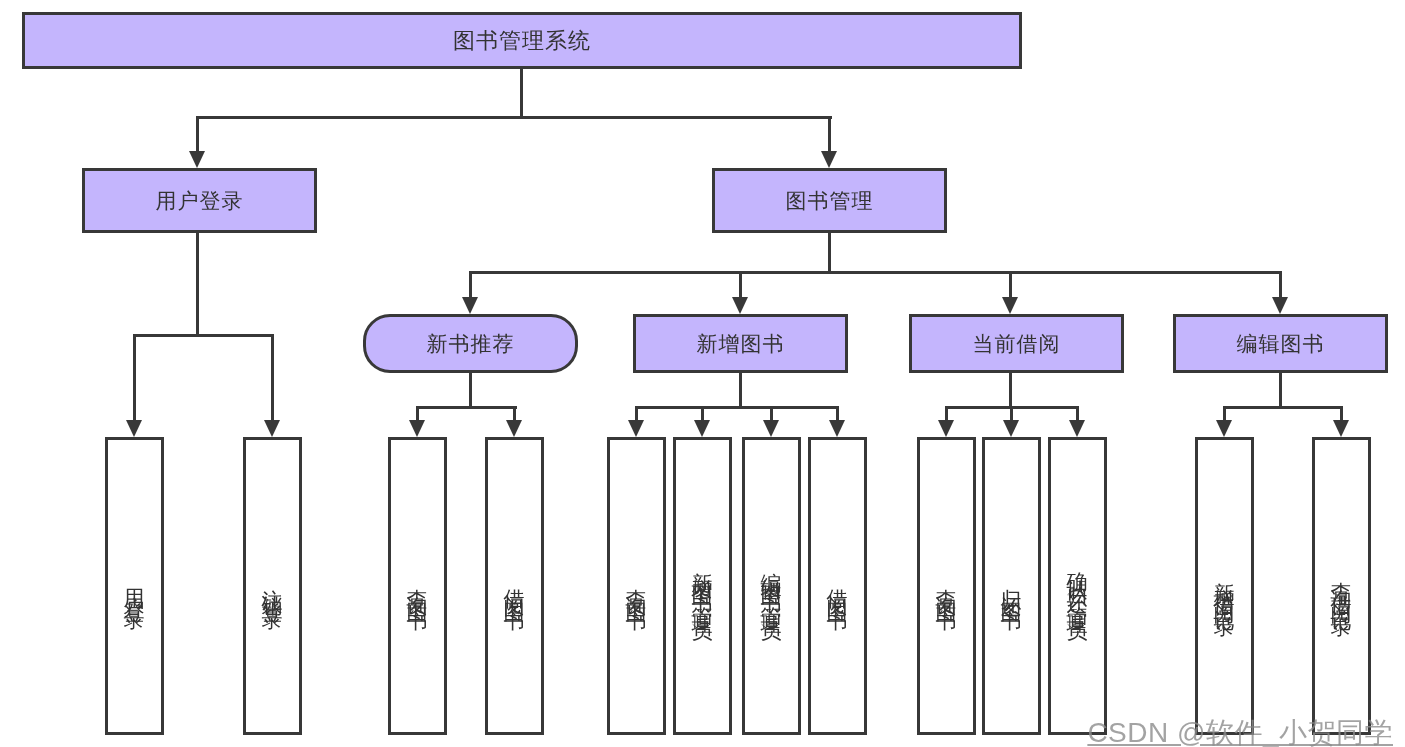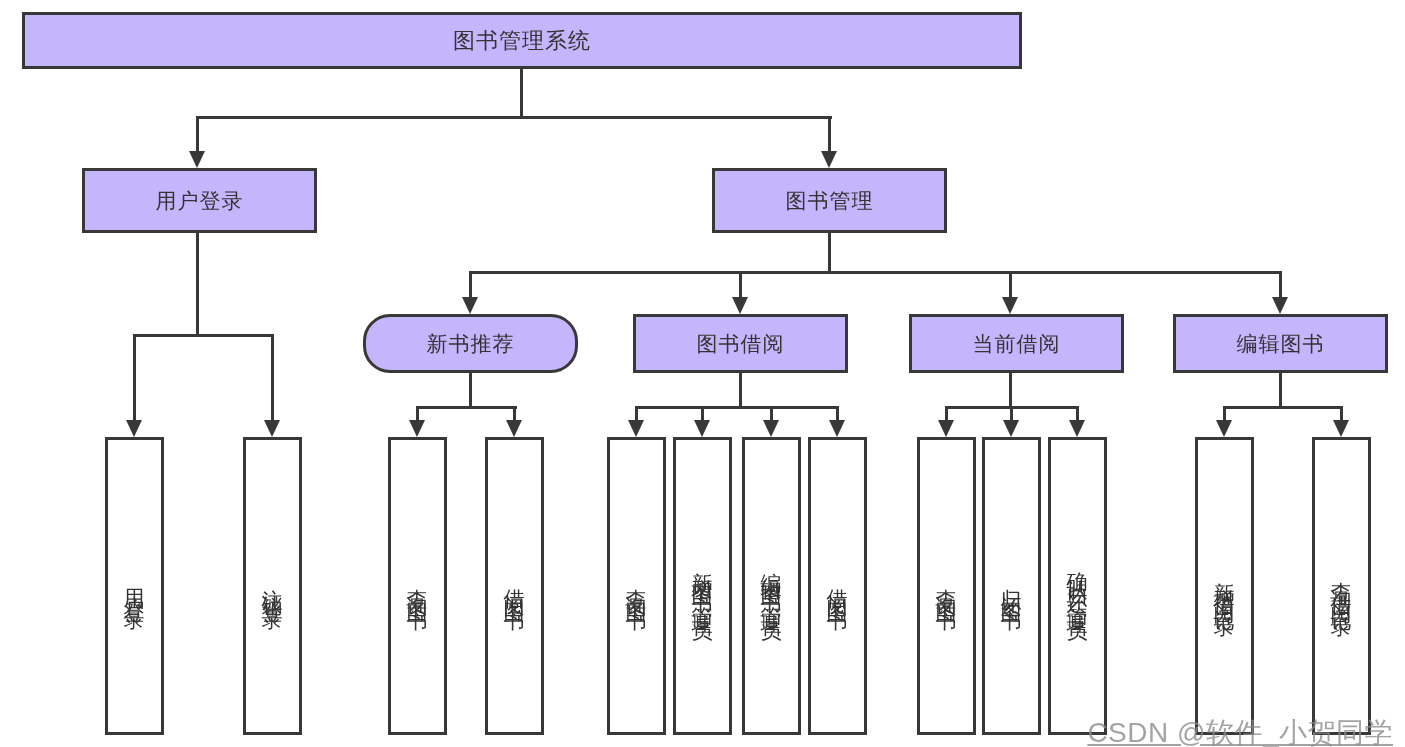--- a/index.html
+++ b/index.html
@@ -106,21 +106,21 @@
   <div class="arrow" style="left:732px; top:297px;"></div>
   <div class="vline" style="left:1009px; top:272px; height:28px;"></div>
   <div class="arrow" style="left:1002px; top:297px;"></div>
   <div class="vline" style="left:1279px; top:272px; height:28px;"></div>
   <div class="arrow" style="left:1272px; top:297px;"></div>
 
   <div class="box" style="left:363px; top:314px; width:215px; height:59px;border-radius:27px;">
     <span>新书推荐</span>
   </div>
   <div class="box" style="left:633px; top:314px; width:215px; height:59px;">
-    <span>图书借阅</span>
+    <span>新增图书</span>
   </div>
   <div class="box" style="left:909px; top:314px; width:215px; height:59px;">
     <span>当前借阅</span>
   </div>
   <div class="box" style="left:1173px; top:314px; width:215px; height:59px;">
     <span>编辑图书</span>
   </div>
 
   <div class="vline" style="left:469px; top:373px; height:36px;"></div>
   <div class="hline" style="left:416px; top:406px; width:101px;"></div>

